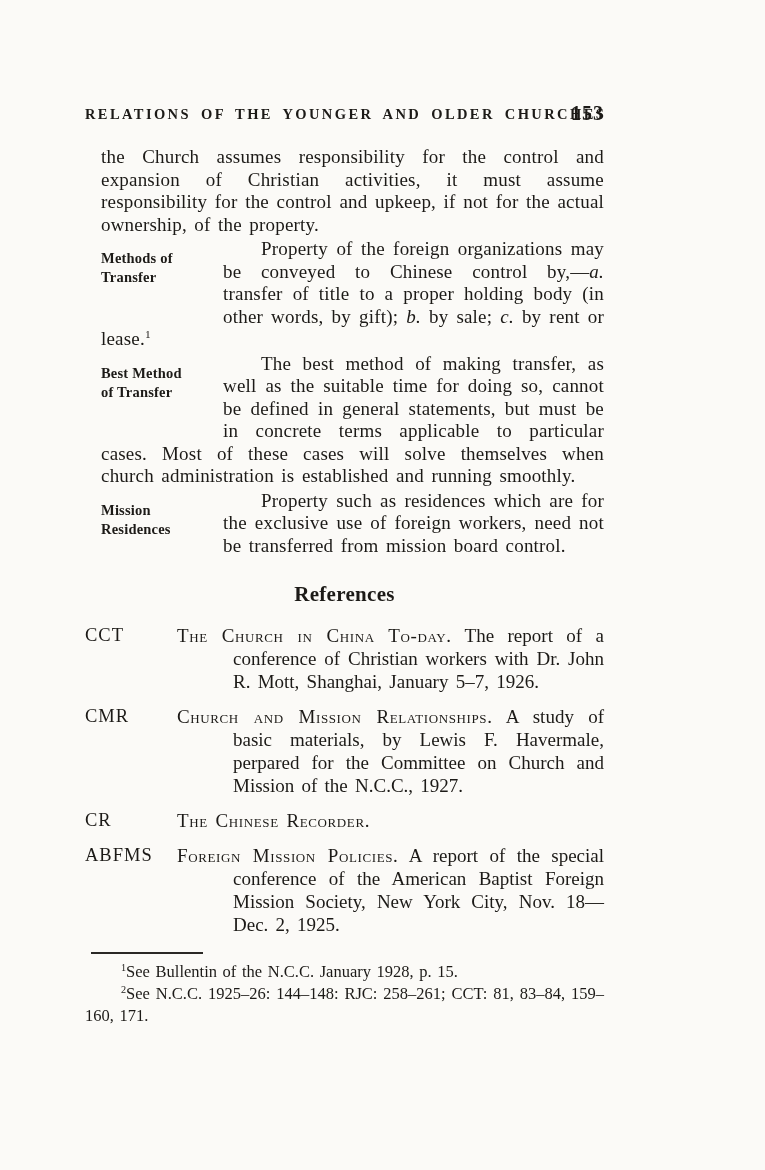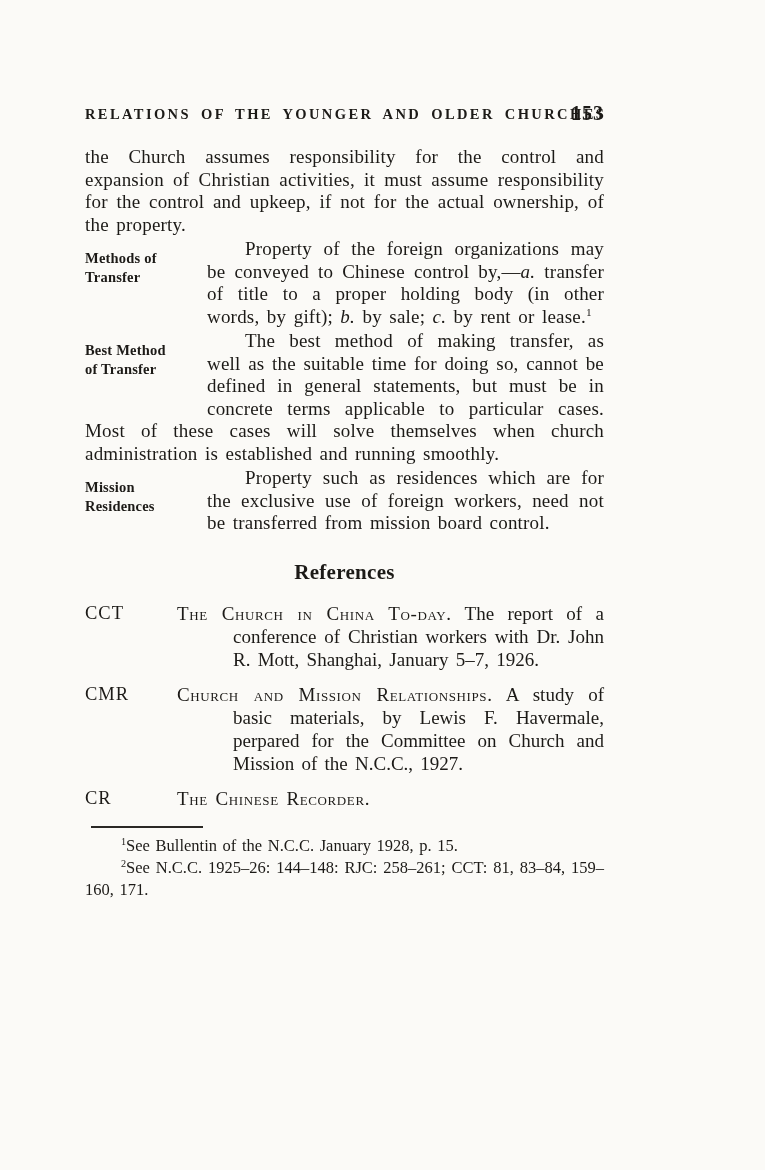--- a/index.html
+++ b/index.html
@@ -33,21 +33,21 @@
   }
   .page-number {
     position: absolute; right: 0; top: 0;
     font-size: 20px;
     font-weight: bold;
     letter-spacing: 1px;
   }
   
   .body-text { margin-top: 20px; }
   p.body-para {
-    margin: 0 0 2px 0;
+    margin: 0 0 2px 16px;
     font-size: 19px;
     line-height: 22.5px;
     text-align: justify;
     word-spacing: 2.5px;
     letter-spacing: 0.2px;
   }
   p.body-para.indented { text-indent: 38px; }
   .sidenote-float {
     float: left;
     width: 122px;
@@ -160,20 +160,24 @@
         <div class="ref-body"><span class="ref-title">The Church in China To-day.</span><span> The report of a conference of Christian workers with Dr. John R. Mott, Shanghai, January 5–7, 1926.</span></div>
       </div>
       <div class="ref-entry">
         <div class="ref-code">CMR</div>
         <div class="ref-body"><span class="ref-title">Church and Mission Relationships.</span><span> A study of basic materials, by Lewis F. Havermale, perpared for the Committee on Church and Mission of the N.C.C., 1927.</span></div>
       </div>
       <div class="ref-entry">
         <div class="ref-code">CR</div>
         <div class="ref-body"><span class="ref-title">The Chinese Recorder.</span></div>
       </div>
+      <div class="ref-entry">
+        <div class="ref-code">ABFMS</div>
+        <div class="ref-body"><span class="ref-title">Foreign Mission Policies.</span><span> A report of the special conference of the American Baptist Foreign Mission Society, New York City, Nov. 18—Dec. 2, 1925.</span></div>
+      </div>
     </div>
 
   <div class="footnote-block">
     <hr class="footnote-rule">
     <div id="footnotes">
         <p class="footnote"><sup>1</sup><span>See Bullentin of the N.C.C. January 1928, p. 15.</span></p>
         <p class="footnote"><sup>2</sup><span>See N.C.C. 1925–26: 144–148:  RJC: 258–261; CCT: 81, 83–84, 159–160, 171.</span></p>
       </div>
   </div>
 

